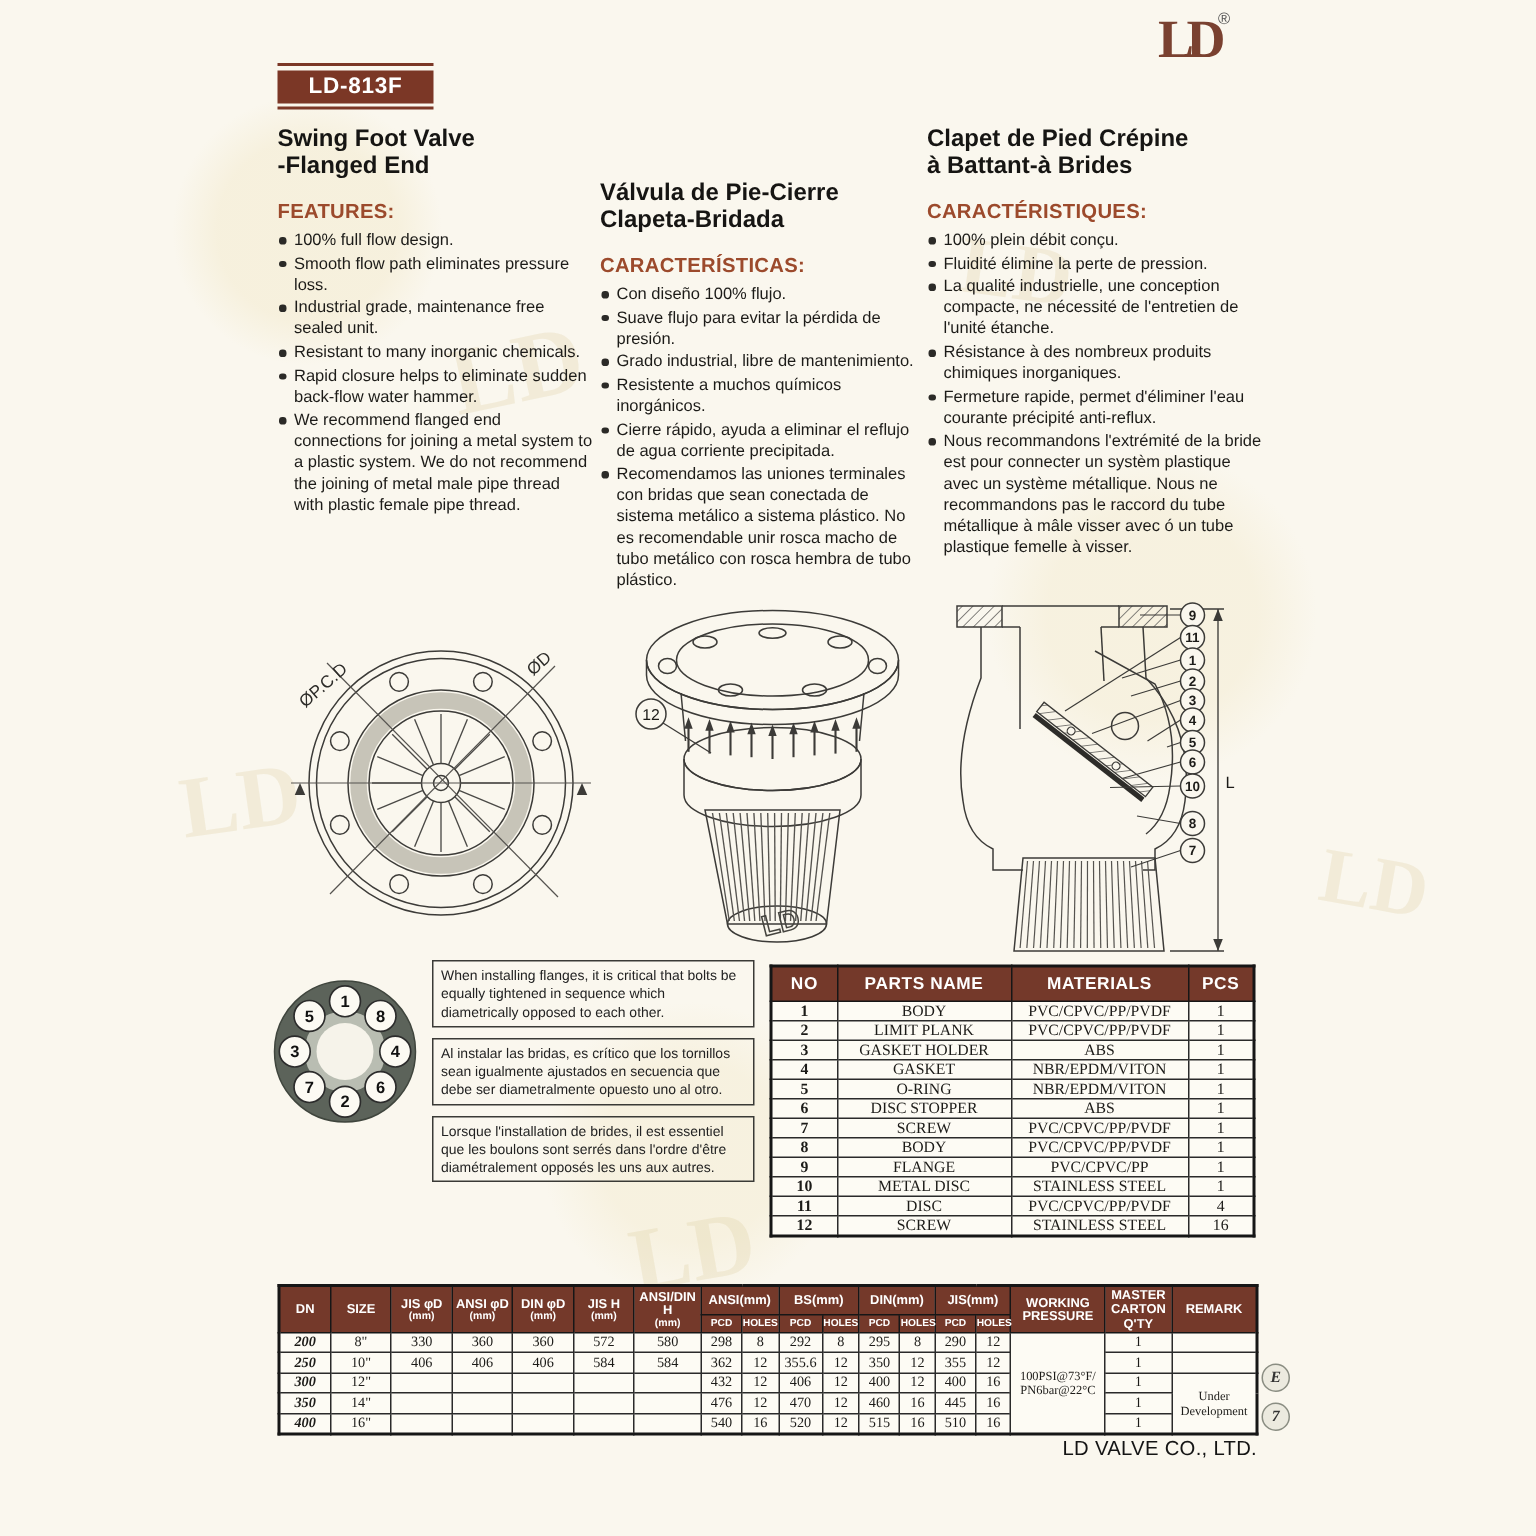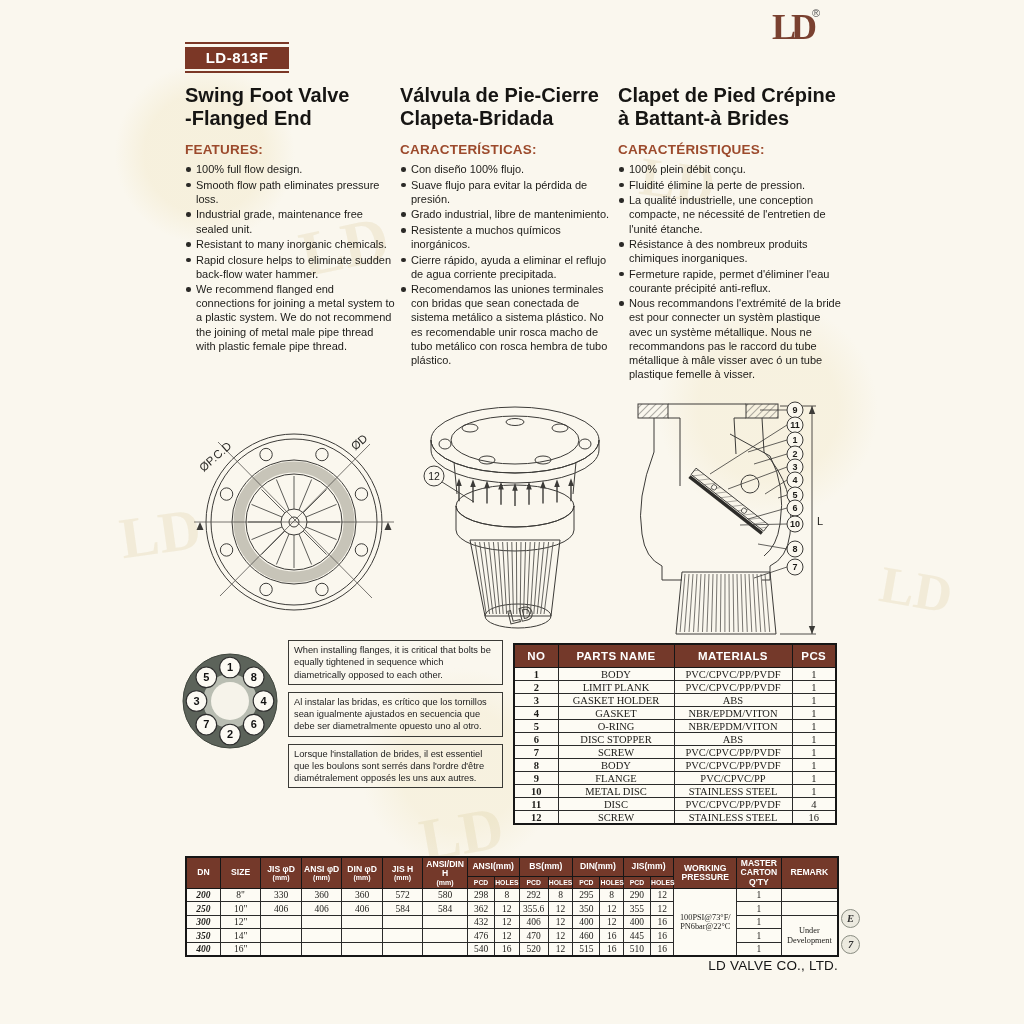--- a/index.html
+++ b/index.html
@@ -16,23 +16,23 @@
          font-size:36px;letter-spacing:-5px;color:#7a4130;line-height:1;}
   .brand .reg{font-size:11px;letter-spacing:0;vertical-align:22px;color:#555;font-family:"Liberation Sans",sans-serif;font-weight:normal;}
 
   
   .badge-wrap{position:absolute;left:185px;top:42px;width:104px;border-top:2px solid #7b3726;border-bottom:2px solid #7b3726;padding:2.5px 0;}
   .badge{background:#7b3726;color:#fff;font-weight:bold;font-size:15px;text-align:center;padding:2px 0 3px;letter-spacing:.5px;}
 
   
   .col{position:absolute;top:84px;}
   .col1{left:185px;width:210px;}
-  .col2{left:400px;width:214px;}
+  .col2{left:400px;width:214px;margin-top:36px;}
   .col3{left:618px;width:228px;}
-  .col-title{font-size:20px;font-weight:bold;line-height:1.13;color:#161513;}
+  .col-title{font-size:16px;font-weight:bold;line-height:1.13;color:#161513;}
   .sec-heading{color:#9c4a2c;font-weight:bold;font-size:13.5px;margin:13px 0 5px;letter-spacing:.2px;}
   ul.bullets{list-style:none;margin:0;padding:0;}
   ul.bullets li{position:relative;padding-left:11px;margin-bottom:1.5px;font-size:11px;line-height:1.28;}
   ul.bullets li::before{content:"";position:absolute;left:1px;top:5px;width:4.5px;height:4.5px;border-radius:50%;background:#2b2a27;}
 
   
   .drawing{position:absolute;}
   .d-front{left:192px;top:406px;width:205px;height:228px;}
   .d-iso{left:412px;top:388px;width:210px;height:256px;}
   .d-sec{left:630px;top:394px;width:198px;height:260px;}

